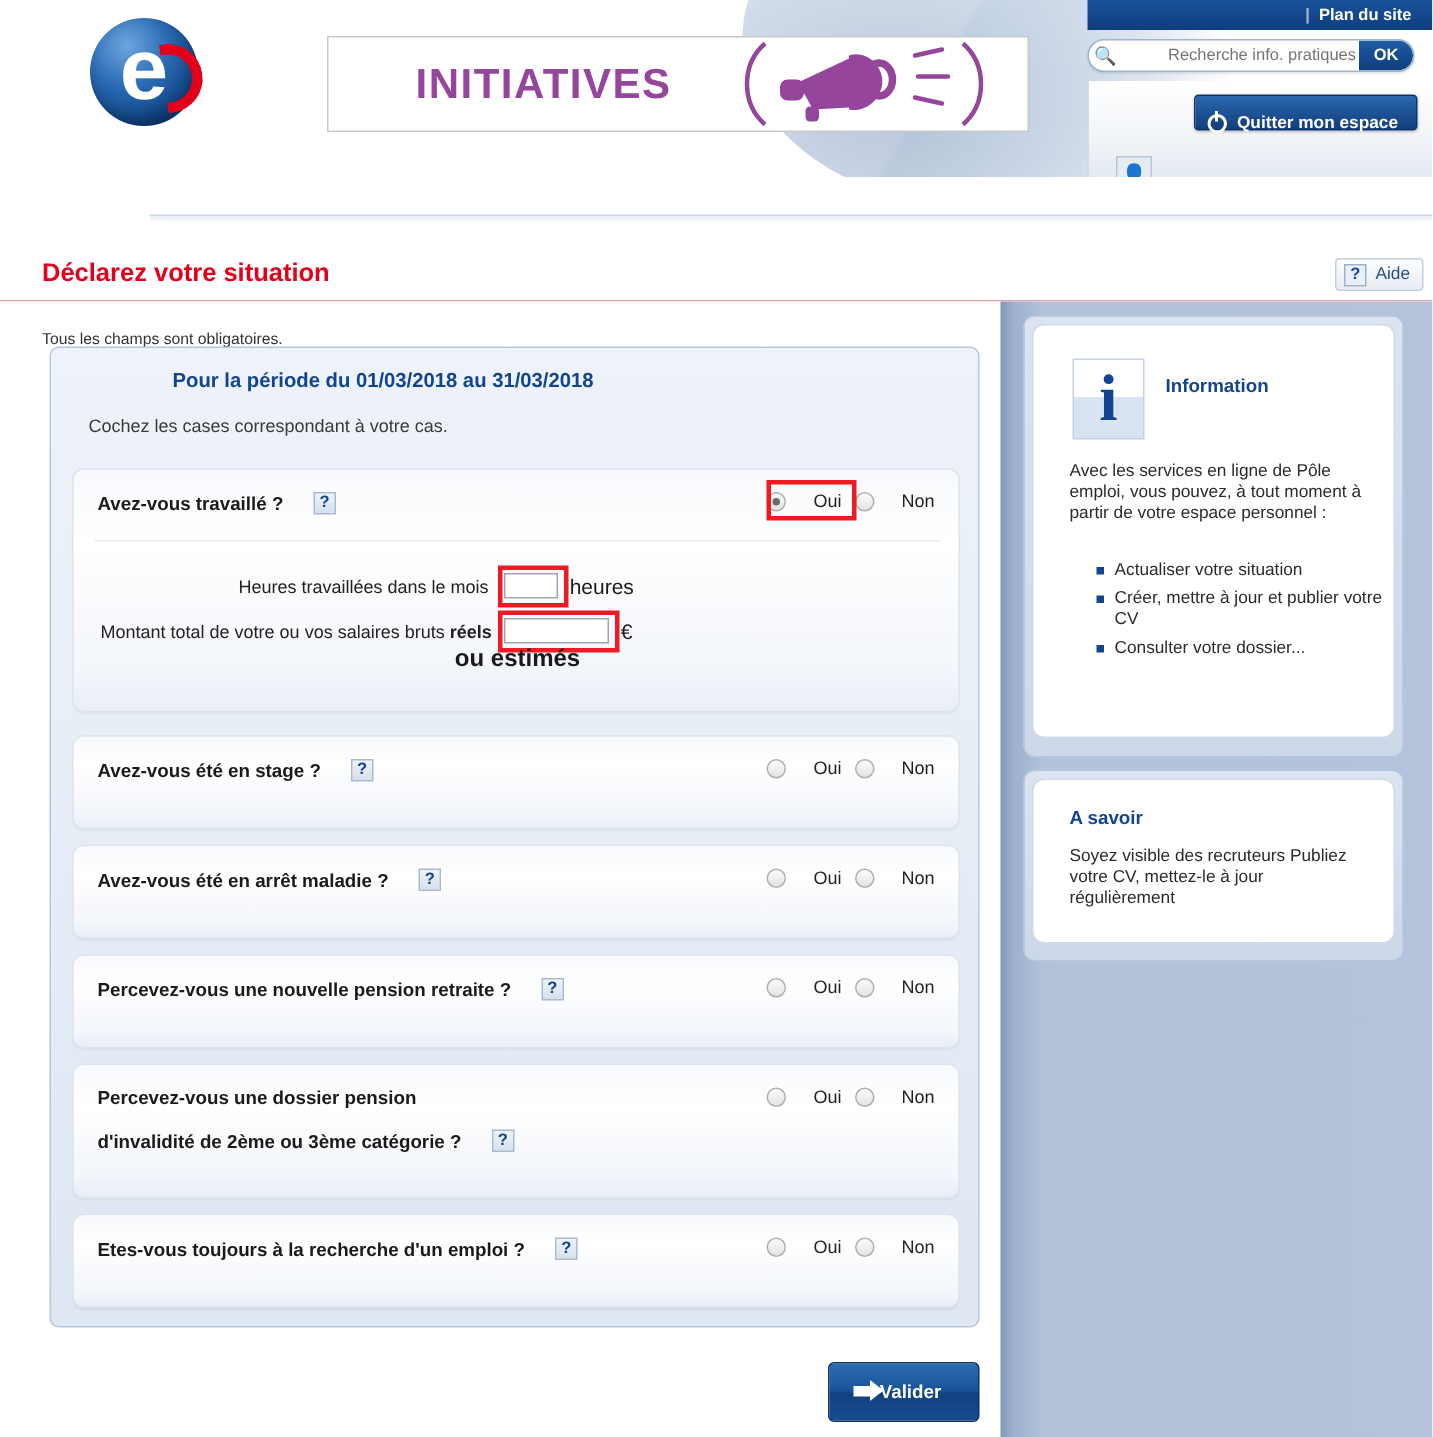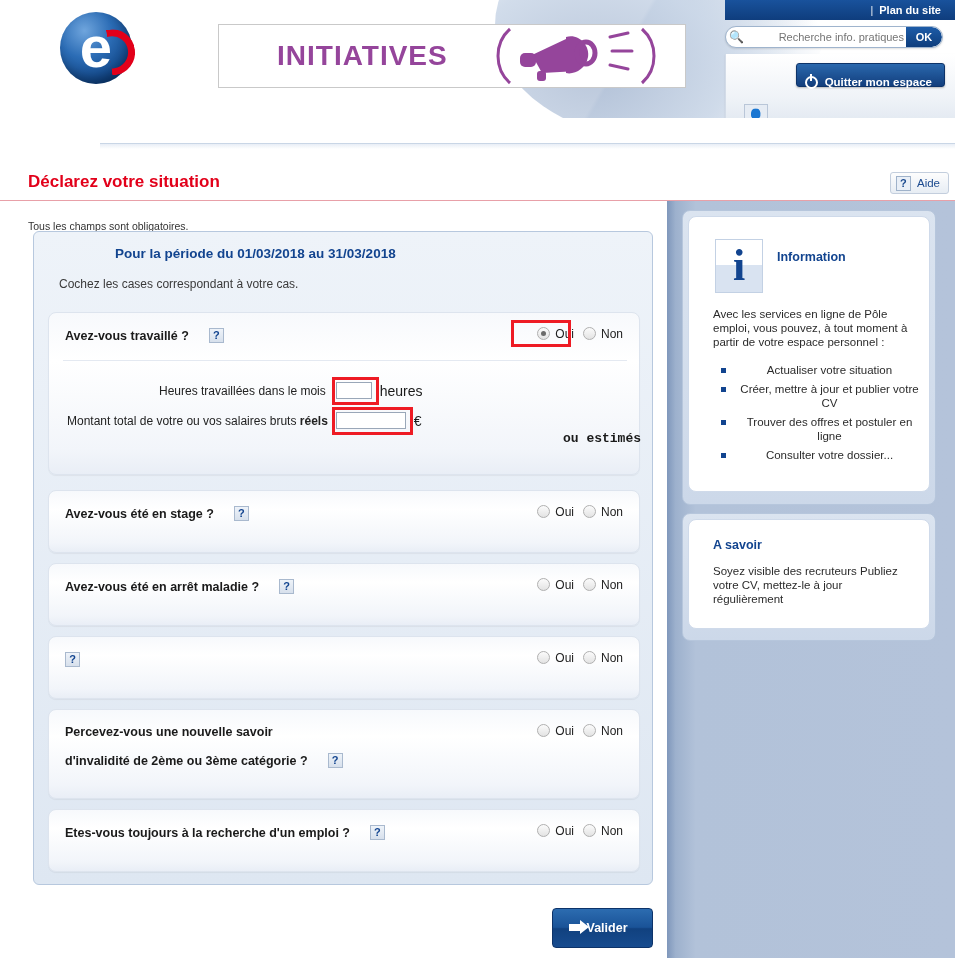--- a/index.html
+++ b/index.html
@@ -199,21 +199,21 @@
   .help-q {
     display:inline-block; width:15px; height:15px;
     background:linear-gradient(#eef3f9,#d7e0ec); border:1px solid #a9b9ce;
     color:#12448f; font-size:11px; font-weight:bold; line-height:13px; text-align:center;
   }
   .radios {
     position:absolute; right:16px; top:14px;
     display:flex; align-items:center; gap:9px;
     font-size:12px; color:#222;
   }
-  .radio-opt { display:flex; align-items:flex-start; gap:5px; cursor:pointer; }
+  .radio-opt { display:flex; align-items:center; gap:18px; cursor:pointer; }
   .radio {
     width:13px; height:13px; border-radius:50%;
     background:linear-gradient(#fbfbfb,#e3e3e3); border:1px solid #b0b0b0;
     position:relative;
   }
   .radio.checked:after{
     content:""; position:absolute; left:3px; top:3px; width:5px; height:5px;
     border-radius:50%; background:#6b6b6b;
   }
   .hl-box {
@@ -230,22 +230,22 @@
   }
   .sf-label { text-align:right; }
   .sf-label b { font-weight:bold; }
   .mini-input {
     border:1px solid #9aa7b8; background:#fff; height:17px;
     font-family:"Liberation Sans", sans-serif; font-size:12px;
     outline:none; padding:0 3px;
   }
   .unit { margin-left:8px; font-size:14px; color:#1a1a1a; }
   .ou-estimes {
-    position:absolute; left:0; width:592px; text-align:right; top:118px;
-    font-size:13px; font-weight:bold; color:#1a1a1a;font-family:Liberation Mono, monospace;
+    position:absolute; left:0; width:592px; text-align:center; top:118px;
+    font-size:16px; font-weight:bold; color:#1a1a1a;
   }
 
   
   .side-shell {
     position:absolute; left:682px; width:254px;
     background:linear-gradient(#dbe4f0,#ccd8e9);
     border:1px solid #b6c6dc; border-radius:8px;
   }
   .side-card {
     position:absolute; left:688px; width:242px;
@@ -269,21 +269,21 @@
   .info-title {
     position:absolute; left:88px; top:33px;
     color:#12448f; font-size:12.5px; font-weight:bold;
   }
   .info-para {
     position:absolute; left:24px; top:90px; width:200px;
     font-size:11.5px; line-height:14px; color:#2b2b2b;
   }
   .info-list {
     position:absolute; left:24px; top:138px; width:205px;
-    margin:8px; padding:0; list-style:none;text-align:center;
+    margin:18px; padding:0; list-style:none;
   }
   .info-list li {
     position:relative; padding-left:12px; margin-bottom:5px;
     font-size:11.5px; line-height:14px; color:#2b2b2b;
   }
   .info-list li:before{
     content:""; position:absolute; left:0; top:5px;
     width:5px; height:5px; background:#12448f;
   }
   .savoir-title {
@@ -475,39 +475,40 @@
             <span class="radio"></span>
             <span>Non</span>
           </label>
         </div>
       </div>
     </div>
 
     <div class="q-card" style="top:404px; height:63px;">
       <div class="q-row">
         <div class="q-label">
+          <span>Percevez-vous une nouvelle pension retraite ?</span>
           <span class="help-q">?</span>
         </div>
         <div class="radios">
           <label class="radio-opt">
             <span class="radio"></span>
             <span>Oui</span>
           </label>
           <label class="radio-opt">
             <span class="radio"></span>
             <span>Non</span>
           </label>
         </div>
       </div>
     </div>
 
     <div class="q-card" style="top:477px; height:90px;">
       <div class="q-row" style="height:90px;">
         <div class="q-label">
-          <span>Percevez-vous une nouvelle savoir</span>
+          <span>Percevez-vous une dossier pension</span>
         </div>
         <div class="q-label second">
           <span>d'invalidité de 2ème ou 3ème catégorie ?</span>
           <span class="help-q">?</span>
         </div>
         <div class="radios">
           <label class="radio-opt">
             <span class="radio"></span>
             <span>Oui</span>
           </label>
@@ -542,21 +543,20 @@
   <div class="side-shell" id="info-shell"></div>
   <div class="side-card" id="info-card">
     <div class="info-ico">
       <span class="i">i</span>
     </div>
     <div class="info-title">Information</div>
     <div class="info-para">Avec les services en ligne de Pôle emploi, vous pouvez, à tout moment à partir de votre espace personnel :</div>
     <ul class="info-list">
       <li>Actualiser votre situation</li>
       <li>Créer, mettre à jour et publier votre CV</li>
-      <li>Trouver des offres et postuler en ligne</li>
       <li>Consulter votre dossier...</li>
     </ul>
   </div>
 
   <div class="side-shell" id="savoir-shell"></div>
   <div class="side-card" id="savoir-card">
     <div class="savoir-title">A savoir</div>
     <div class="savoir-text">Soyez visible des recruteurs Publiez votre CV, mettez-le à jour régulièrement</div>
   </div>
 

